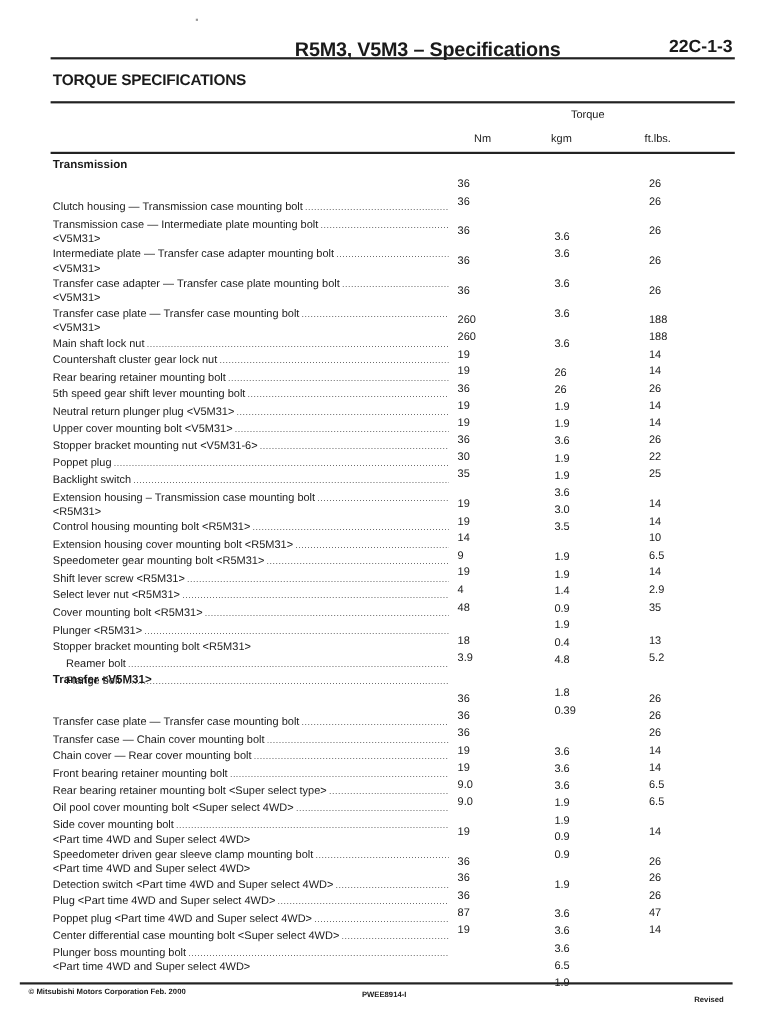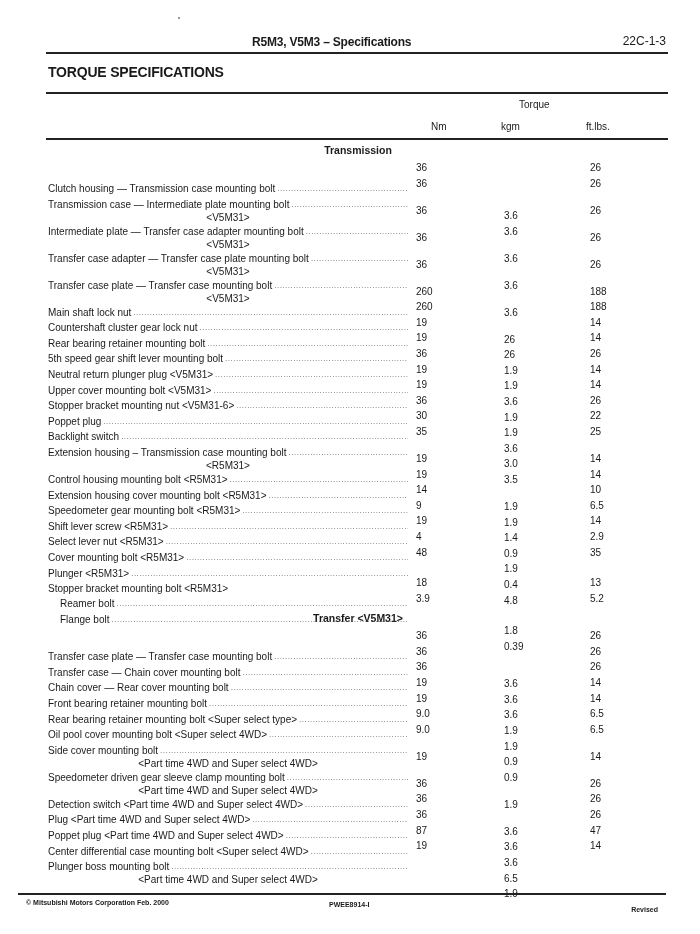--- a/index.html
+++ b/index.html
@@ -3,39 +3,39 @@
 <meta charset="utf-8">
 <style>
   html, body { margin: 0; padding: 0; }
   body {
     width: 700px; height: 934px; background: #ffffff; position: relative; overflow: hidden;
     font-family: "Liberation Sans", sans-serif; color: #1a1a1a;
   }
   .page { position: absolute; left: 0; top: 0; width: 700px; height: 934px; }
   .speck { position: absolute; left: 178px; top: 17px; width: 2px; height: 2px; background: #999; }
   .hdr-title {
-    position: absolute; left: 252px; top: 35px; font-size: 12px; font-weight: bold; letter-spacing: -0.2px;
+    position: absolute; left: 268px; top: 35px; font-size: 18px; font-weight: bold; letter-spacing: -0.2px;
   }
   .hdr-page {
-    position: absolute; right: 34px; top: 34px; font-size: 12px; font-weight: normal;
+    position: absolute; right: 34px; top: 34px; font-size: 16px; font-weight: bold;
   }
   .rule { position: absolute; left: 46px; width: 622px; background: #222; }
   .rule.r1 { top: 52px; height: 2px; }
   .rule.r2 { top: 92px; height: 1.5px; }
   .rule.r3 { top: 138px; height: 1.5px; }
   .rule.r4 { top: 893px; height: 1.5px; left: 18px; width: 648px; }
   .sec-title {
     position: absolute; left: 48px; top: 64px; font-size: 14px; font-weight: bold; letter-spacing: -0.2px;
   }
   .col-torque { position: absolute; left: 519px; top: 99px; font-size: 10px; }
   .col-nm { position: absolute; left: 421px; top: 121px; font-size: 10px; padding-left: 10px; }
   .col-kgm { position: absolute; left: 501px; top: 121px; font-size: 10px; }
   .col-ft { position: absolute; left: 586px; top: 121px; font-size: 10px; }
 
-  .rows { position: absolute; left: 48px; top: 142px; width: 620px; text-align: center; }
+  .rows { position: absolute; left: 48px; top: 142px; width: 620px; }
   .group-title { font-size: 10.5px; font-weight: bold; height: 16px; line-height: 16px; }
   .group-title.t2 { margin-top: 6px; }
   .row { position: relative; height: 15.6px; font-size: 10px; line-height: 15px; }
   .row.two { height: 27px; }
   .row.sub .desc { padding-left: 12px; }
   .desc { position: absolute; left: 0; top: 0; width: 360px; margin-top: 23px; }
   .desc-line1 { display: flex; width: 360px; white-space: nowrap; }
   .desc-line1 .txt { flex: 0 0 auto; }
   .desc-line1 .dots {
     flex: 1 1 auto; overflow: hidden; margin-left: 2px; color: #555; letter-spacing: 0.5px; font-size: 8px;

